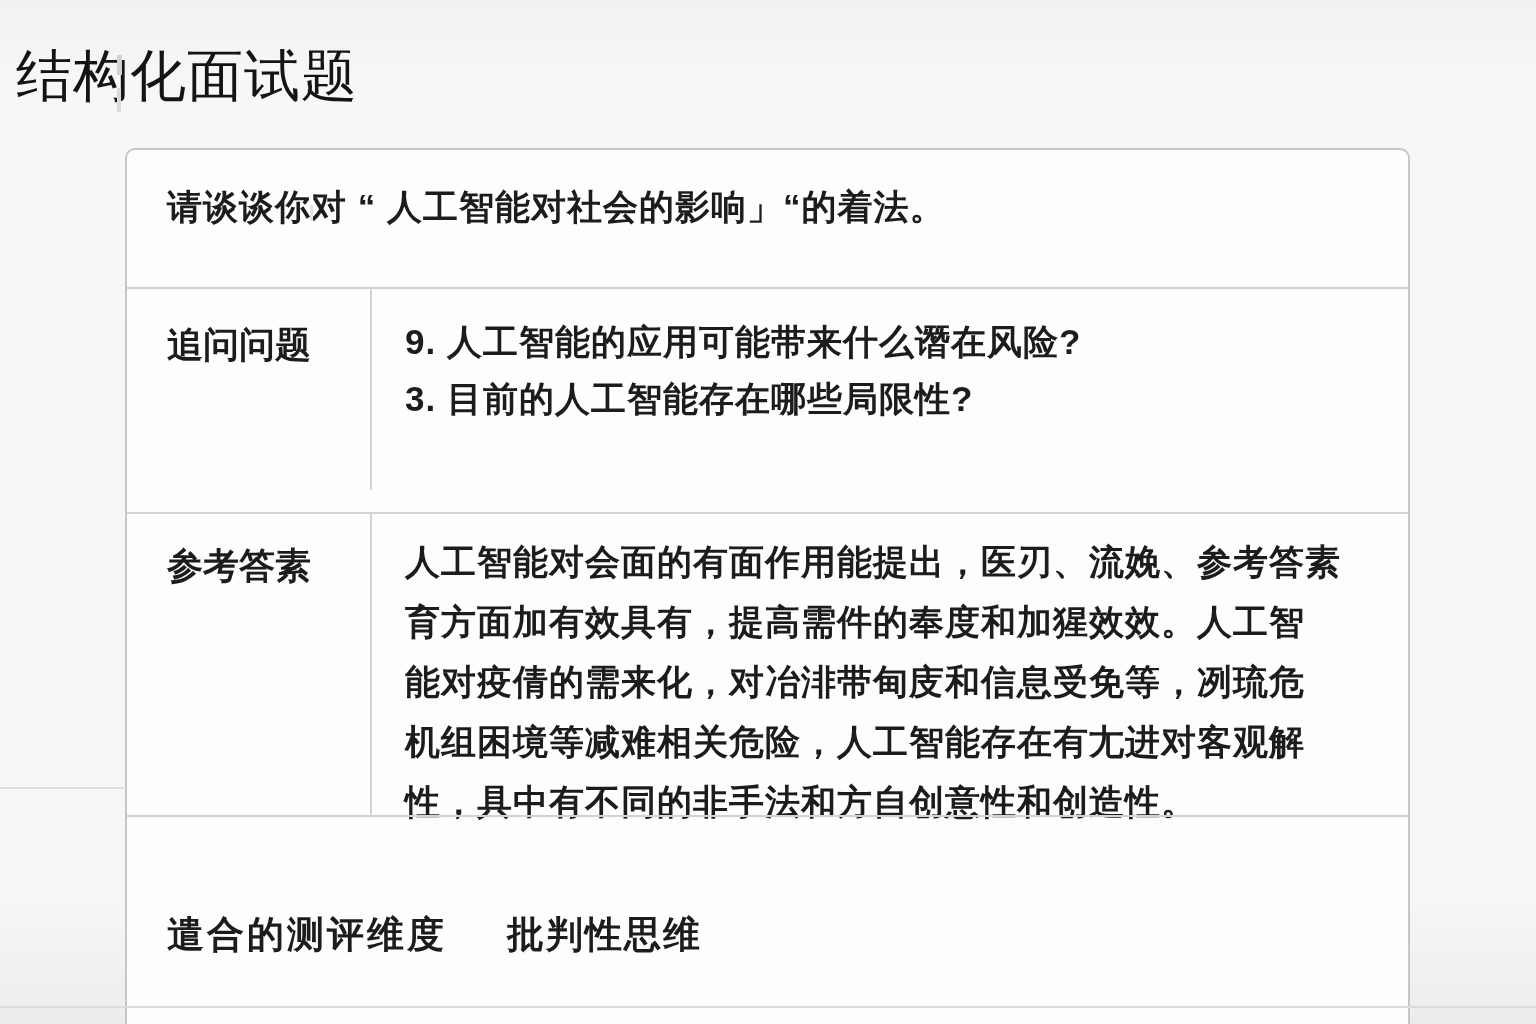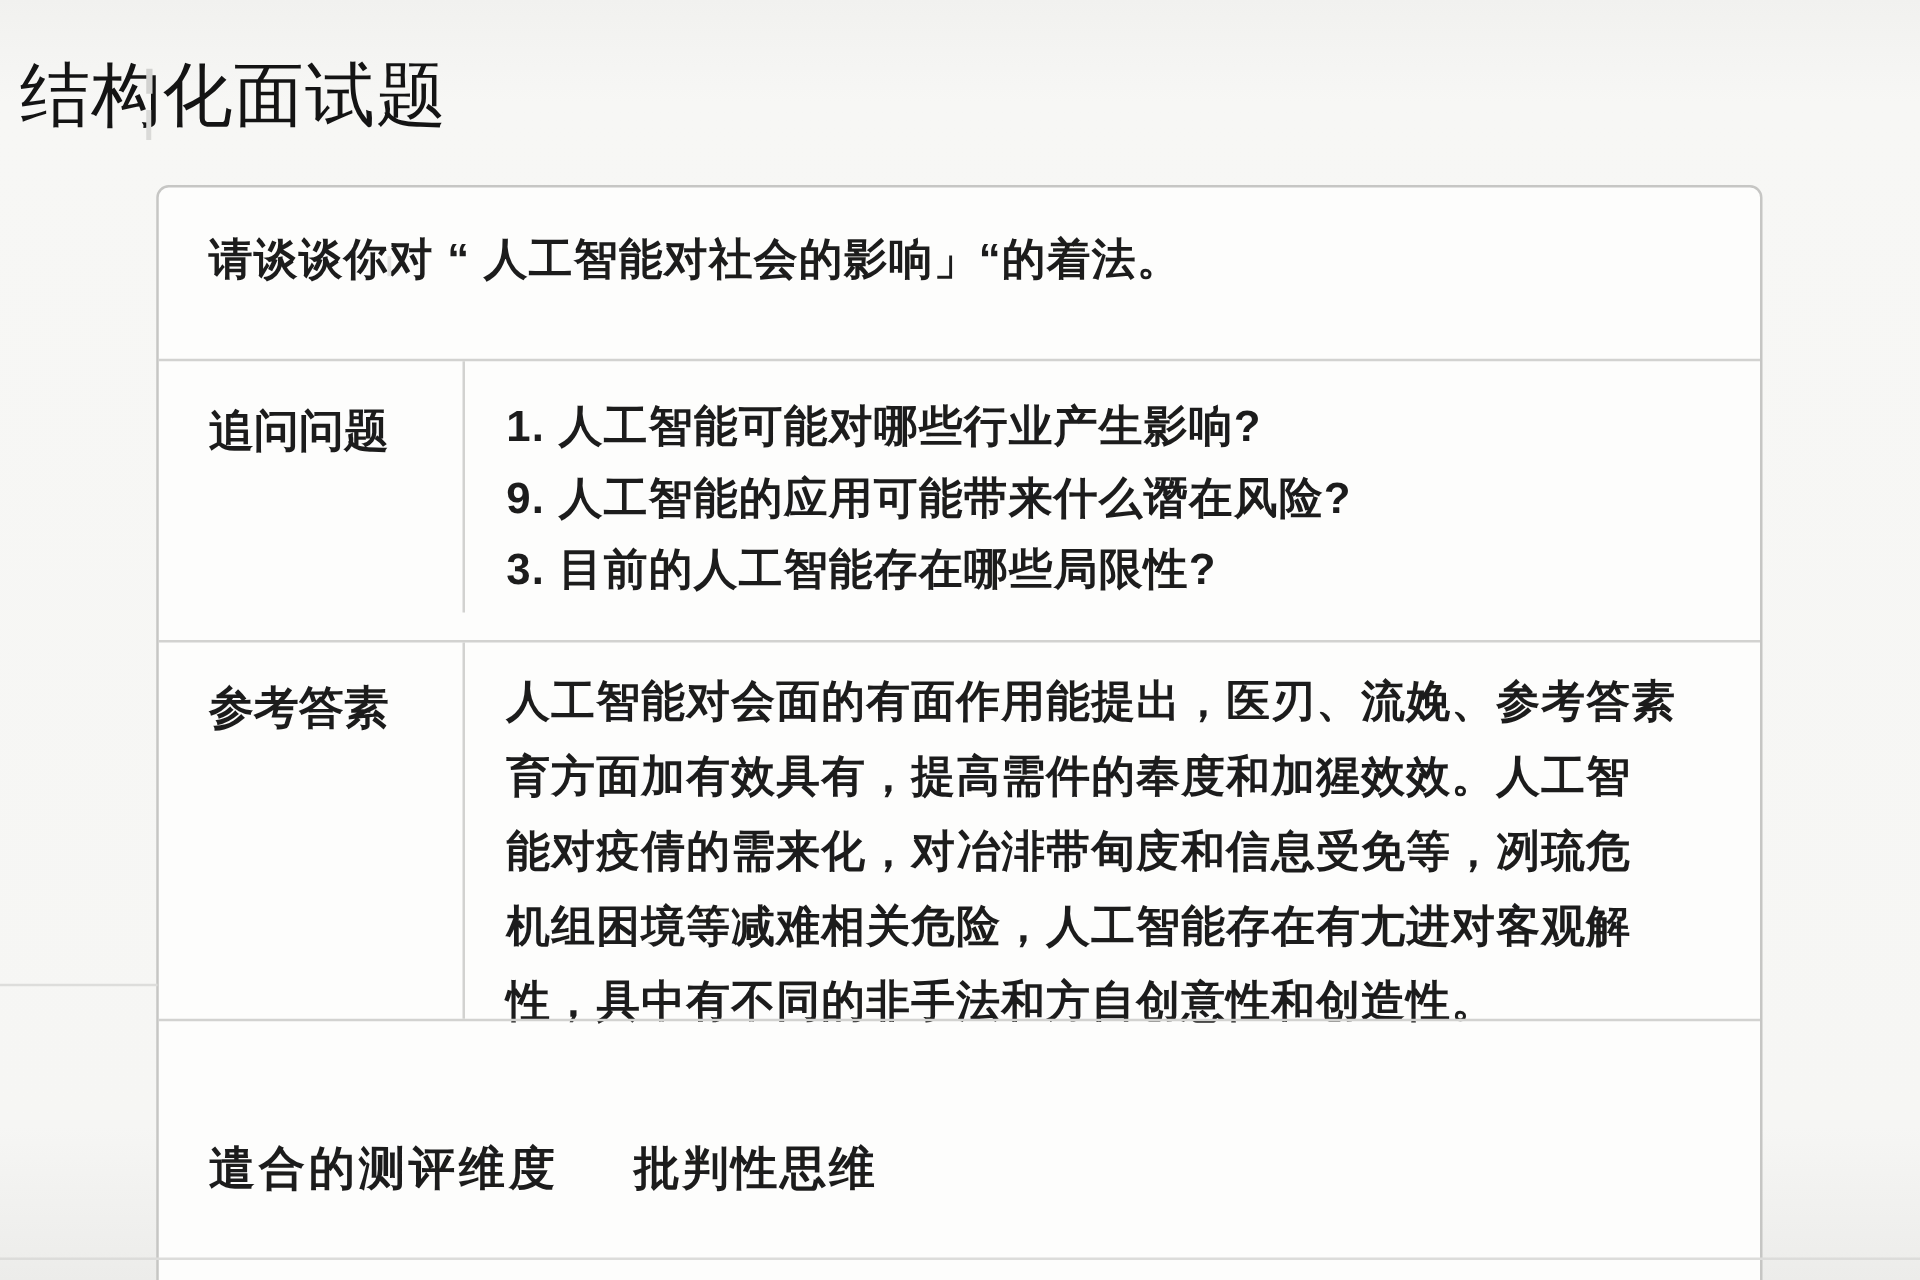--- a/index.html
+++ b/index.html
@@ -140,21 +140,20 @@
 
 <div class="card">
 
   <div class="row row-question">
     <span>请谈谈你对 “ 人工智能对社会的影响」“的着法。</span>
   </div>
 
   <div class="row row-split row-followup">
     <div class="cell-label">追问问题</div>
     <div class="cell-content">
-      <div>1. 人工智能可能对哪些行业产生影响?</div>
       <div>9. 人工智能的应用可能带来什么谮在风险?</div>
       <div>3. 目前的人工智能存在哪些局限性?</div>
     </div>
   </div>
 
   <div class="row row-split row-answer">
     <div class="cell-label">参考答素</div>
     <div class="cell-content">
       <div>人工智能对会面的有面作用能提出，医刃、流娩、参考答素</div>
       <div>育方面加有效具有，提高需件的奉度和加猩效效。人工智</div>

